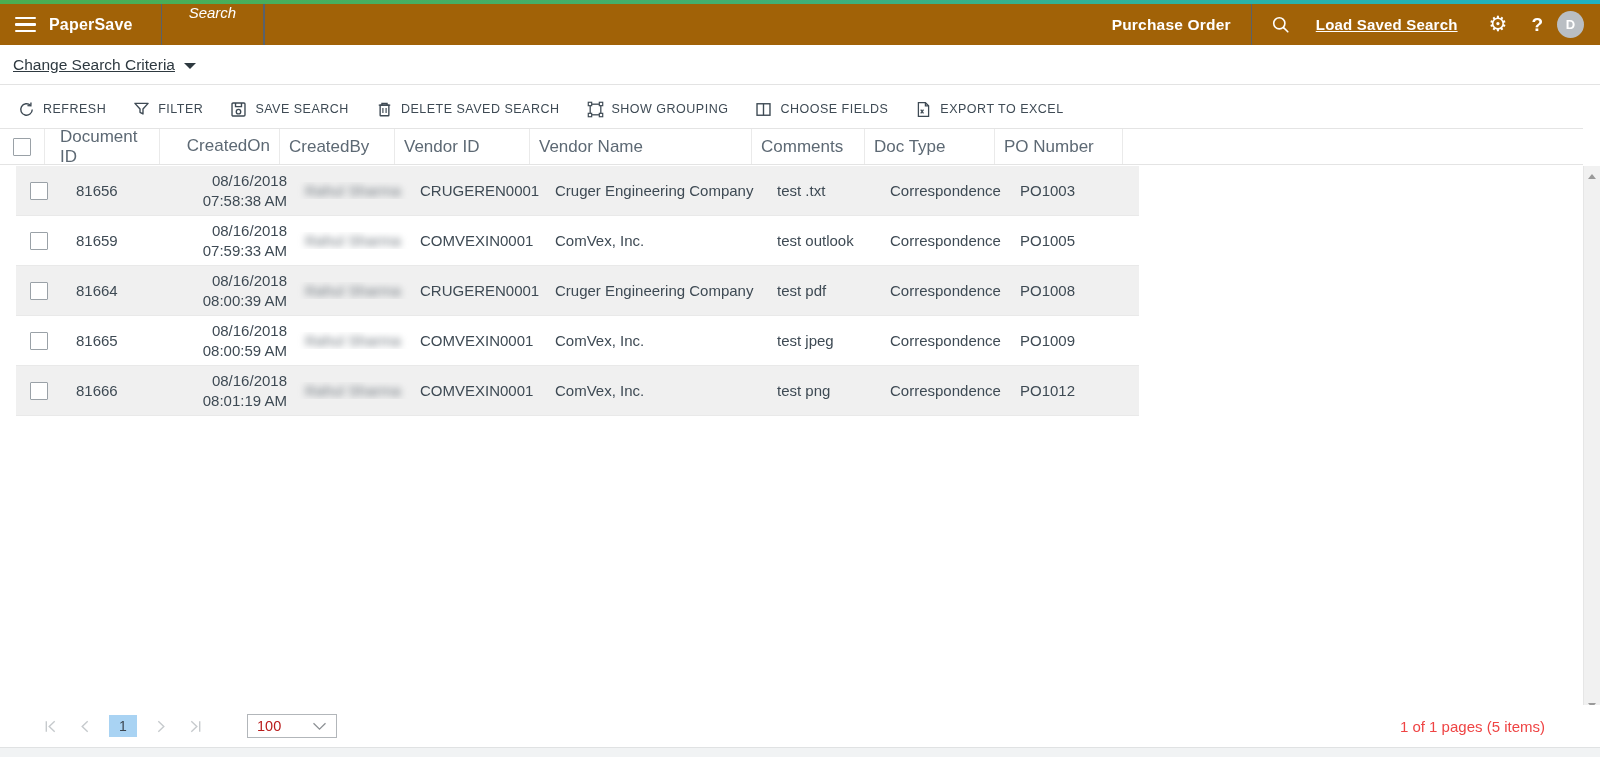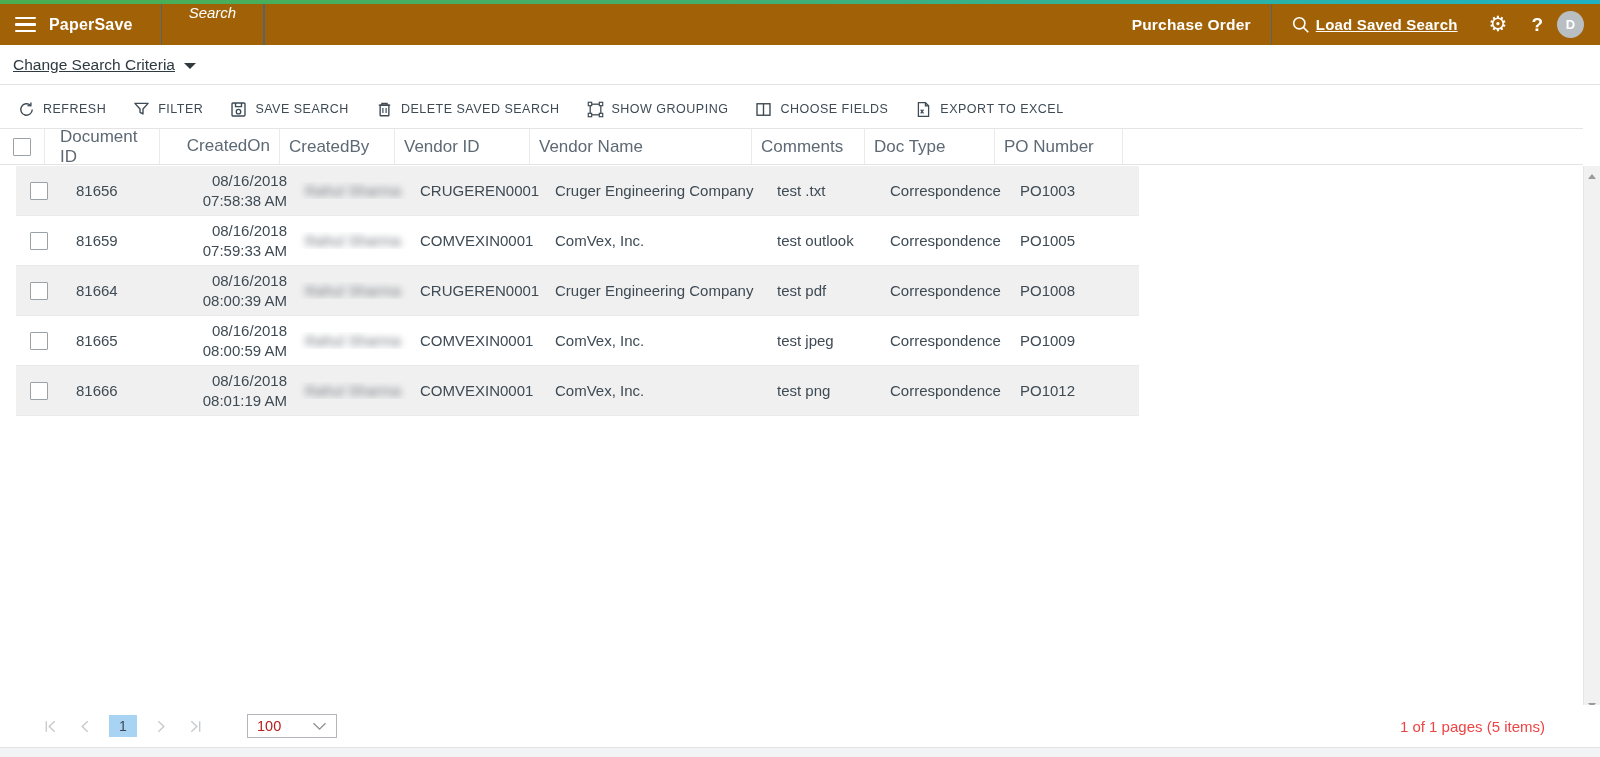--- a/index.html
+++ b/index.html
@@ -17,21 +17,21 @@
   .nav-divider { width:1px; height:41px; background:#59616a; flex:none; }
   .hamburger { margin:0 13px 0 15px; display:flex; flex-direction:column; gap:4px; cursor:pointer; }
   .hamburger i { display:block; width:21px; height:2.5px; background:#fff; border-radius:1px; }
   .brand { font-size:16px; font-weight:bold; letter-spacing:.2px; margin-right:28px; }
   .nav-tab { display:flex; align-items:flex-start; gap:9px; padding:0 27px; height:41px;
     font-size:15px; cursor:pointer;font-style:italic; }
   .caret-down { width:0; height:0; border-left:5px solid transparent;
     border-right:5px solid transparent; border-top:5px solid #fff; margin-top:2px; }
   .nav-right { margin-left:auto; display:flex; align-items:center; height:23px; }
   .context-label { font-size:15.5px; font-weight:bold; letter-spacing:.2px; margin-right:20px; }
-  .load-group { display:flex; align-items:center; gap:5px; padding:0 19px; cursor:pointer; }
+  .load-group { display:flex; align-items:center; gap:25px; padding:0 19px; cursor:pointer; }
   .load-link { font-size:15px; font-weight:bold; text-decoration:underline; letter-spacing:.2px; }
   .gear { font-family:"DejaVu Sans",sans-serif; font-size:21px; line-height:1; margin:0 10px 0 12px; cursor:pointer; }
   .help { font-size:19px; font-weight:bold; margin:0 14px; cursor:pointer; }
   .avatar { width:27px; height:27px; border-radius:50%; background:#b9bec3; color:#fff;
     font-size:13px; font-weight:bold; display:flex; align-items:center; justify-content:center;
     margin-right:16px; cursor:pointer; }
   
   .criteria-bar { position:absolute; top:45px; left:0; width:100%; height:40px;
     border-bottom:1px solid #e3e3e3; display:flex; align-items:center; padding-left:13px; }
   .criteria-link { display:flex; align-items:center; gap:9px; cursor:pointer;

